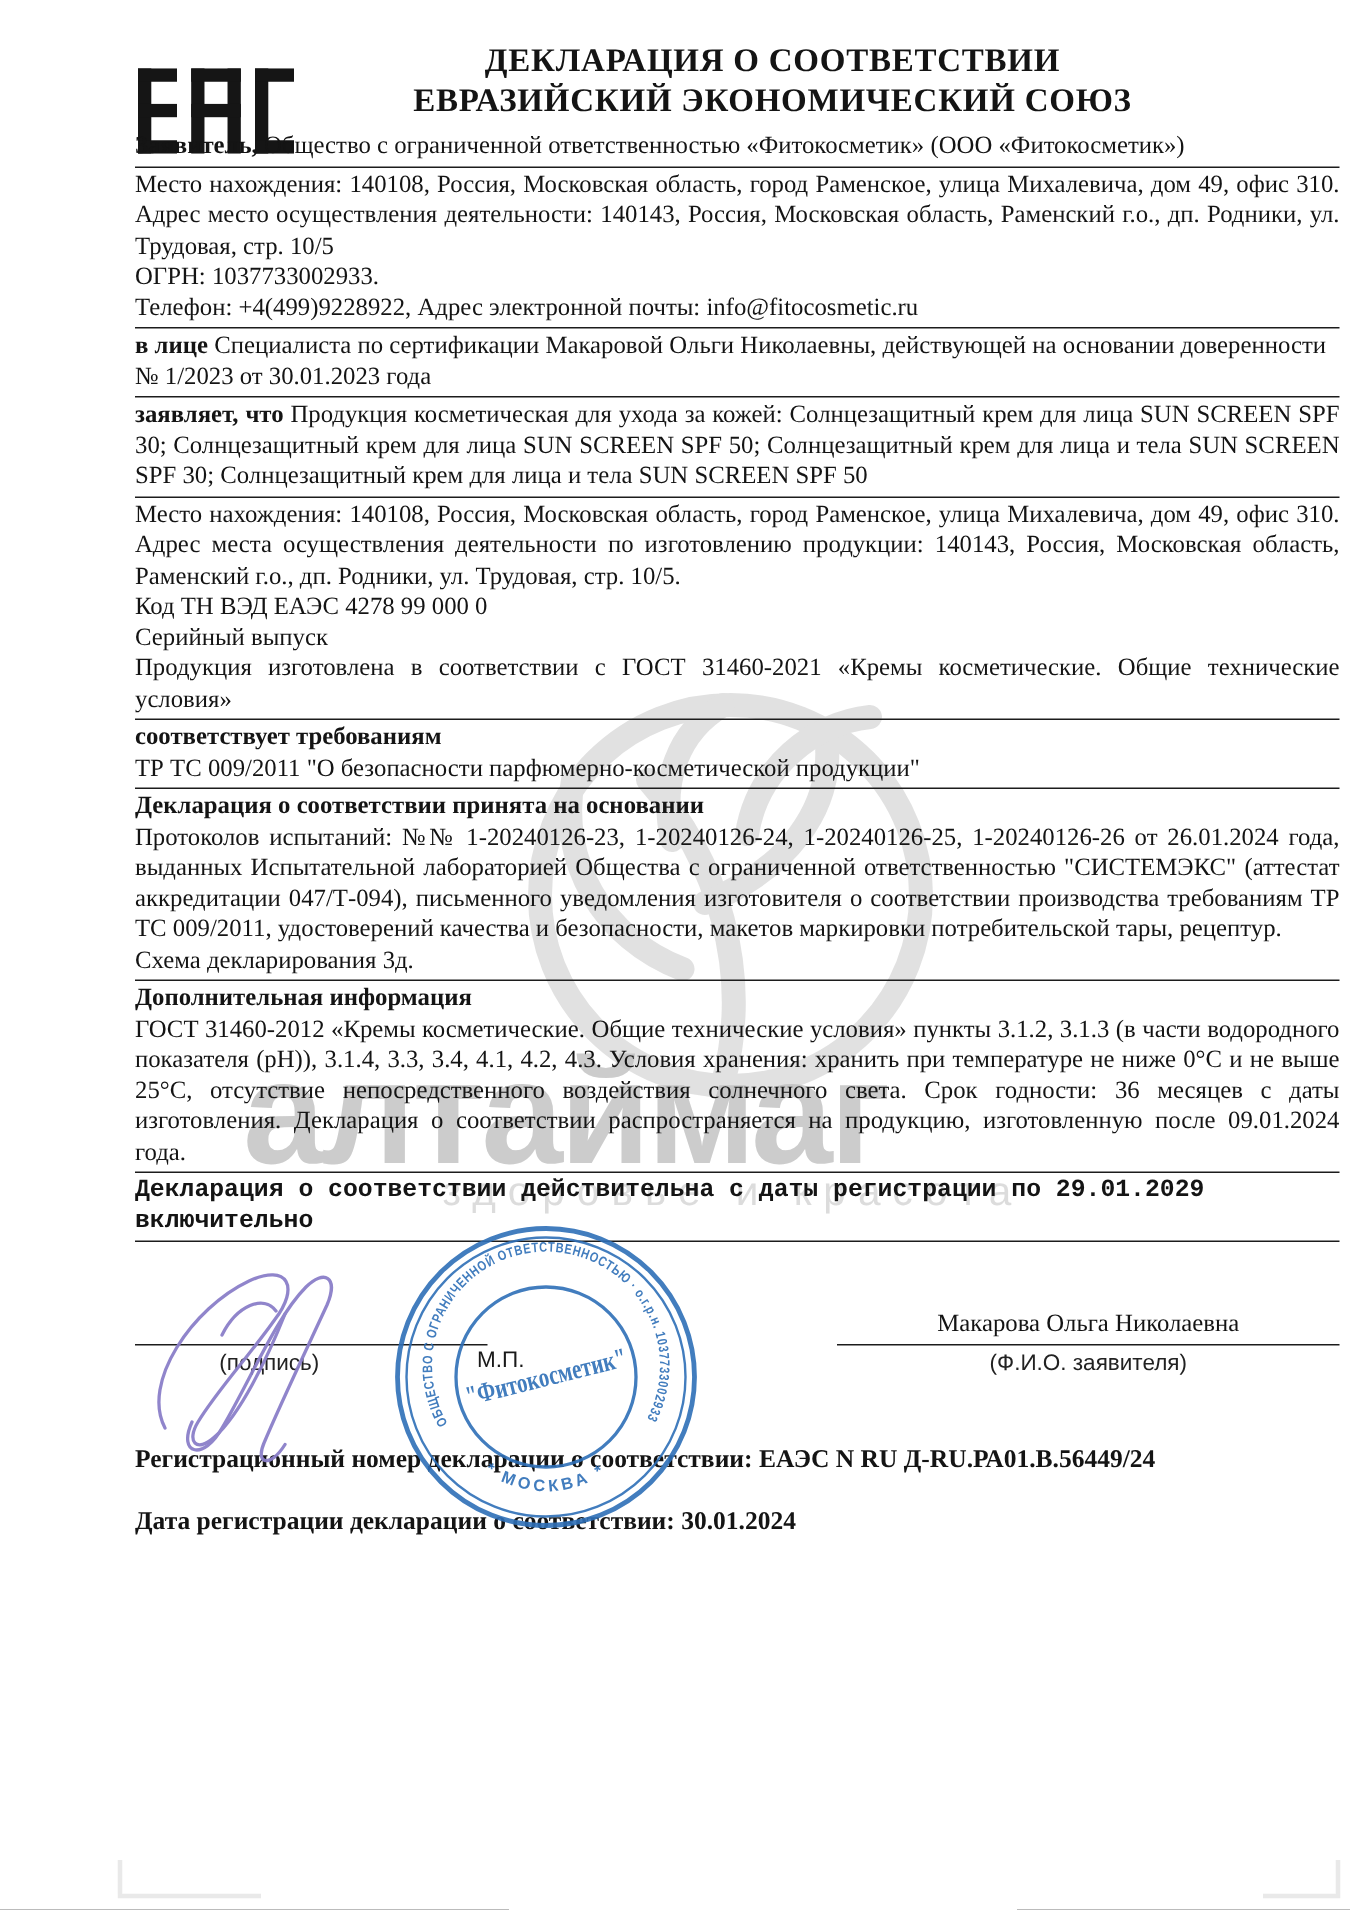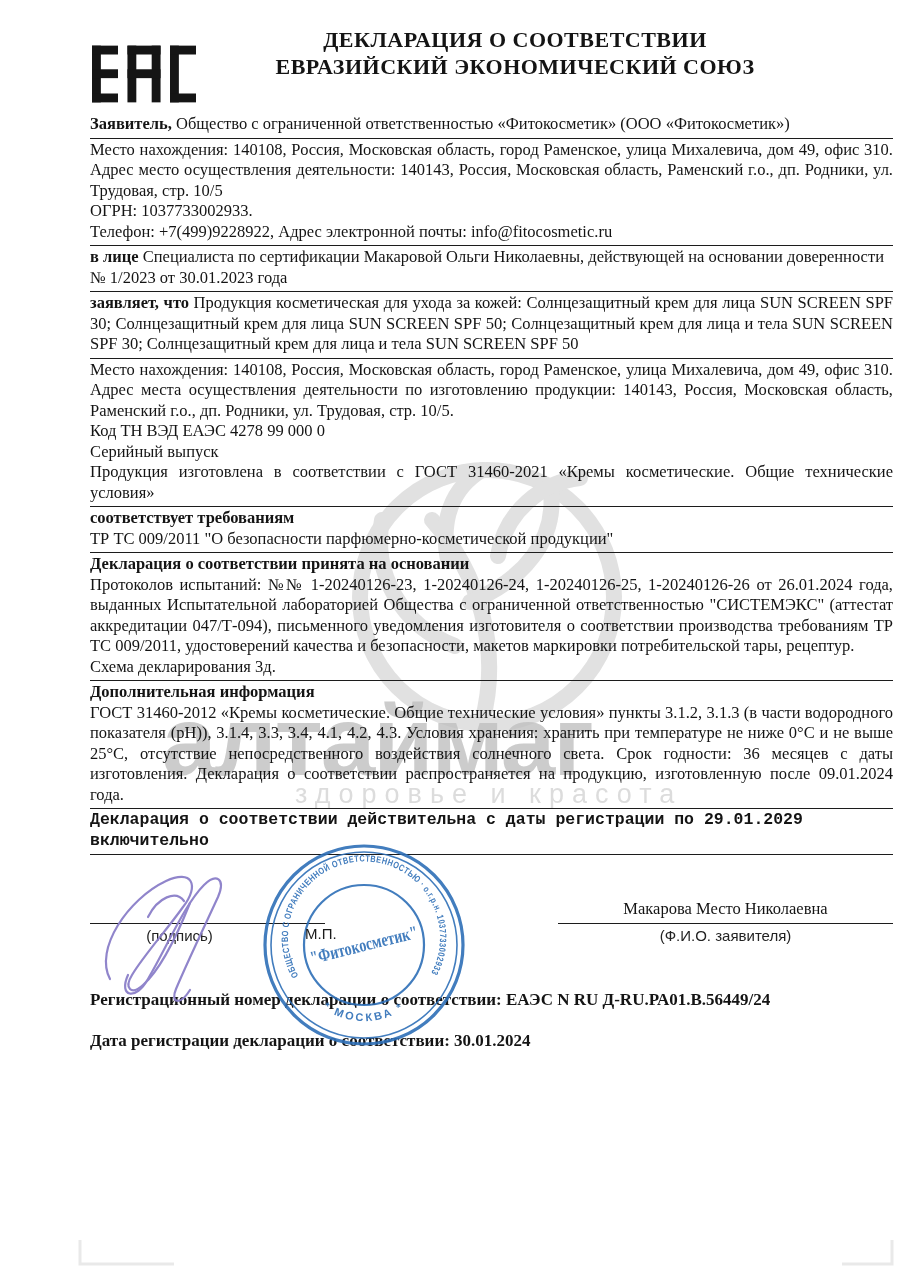--- a/index.html
+++ b/index.html
@@ -11,21 +11,21 @@
   }
   
   .eac-logo{position:absolute; left:92px; top:26px; z-index:2;}
   .doc-title{
     position:absolute; left:235px; top:26px; width:560px; z-index:2;
     text-align:center; font-weight:bold; font-size:22px; line-height:27px;
     letter-spacing:.5px;
   }
   
   .content{
-    position:relative; z-index:2; margin:113px 7px 0 90px; width:803px;
+    position:relative; z-index:2; margin:86px 7px 0 90px; width:803px;
     font-size:16.5px; line-height:20.5px;
   }
   .sec{border-bottom:1.5px solid #1c1c1c; padding:1px 0 3px 0;}
   .sec:last-child{border-bottom:1.5px solid #1c1c1c;font-family:Liberation Mono, monospace;}
   .jst{text-align:justify;}
   b.lbl{font-weight:bold;}
   .hdr{font-weight:bold;}
   .bold-line{font-weight:bold;}
   
   .sig-row{
@@ -36,21 +36,21 @@
   .sig-col-mid{width:233px;}
   .sig-col-right{width:335px;}
   .sig-spacer{height:24px;}
   .sig-line{border-top:1.5px solid #1c1c1c;}
   .sig-caption{
     font-family:"Liberation Sans","DejaVu Sans",sans-serif;
     font-size:15px; text-align:center; padding-top:3px; color:#222;
   }
   .fio-name{height:24px; font-size:16.5px; text-align:center;}
   .mp-mark{
-    position:absolute; left:215px; top:70px; z-index:5;
+    position:absolute; left:228px; top:70px; z-index:5;
     font-family:"Liberation Sans","DejaVu Sans",sans-serif;
     font-size:15px; color:#1a1a1a;
   }
   .signature-svg{position:absolute; left:-8px; top:2px; z-index:4;}
   .stamp-svg{position:absolute; left:168px; top:-16px; z-index:4; opacity:.9;}
   
   .reg-line{
     position:relative; z-index:2; margin:46px 7px 0 90px; width:803px;
     font-weight:bold; font-size:17px;
   }
@@ -111,21 +111,21 @@
 
   <div class="content">
 
     <div class="sec">
       <b class="lbl">Заявитель,</b><span> Общество с ограниченной ответственностью «Фитокосметик» (ООО «Фитокосметик»)</span>
     </div>
 
     <div class="sec">
       <div class="jst">Место нахождения: 140108, Россия, Московская область, город Раменское, улица Михалевича, дом 49, офис 310. Адрес место осуществления деятельности: 140143, Россия, Московская область, Раменский г.о., дп. Родники, ул. Трудовая, стр. 10/5</div>
       <div>ОГРН: 1037733002933.</div>
-      <div>Телефон: +7(499)9228922, Адрес электронной почты: info@fitocosmetic.ru</div>
+      <div>Телефон: +4(499)9228922, Адрес электронной почты: info@fitocosmetic.ru</div>
     </div>
 
     <div class="sec">
       <b class="lbl">в лице</b><span> Специалиста по сертификации Макаровой Ольги Николаевны, действующей на основании доверенности № 1/2023 от 30.01.2023 года</span>
     </div>
 
     <div class="sec jst">
       <b class="lbl">заявляет, что</b><span> Продукция косметическая для ухода за кожей: Солнцезащитный крем для лица SUN SCREEN SPF 30; Солнцезащитный крем для лица SUN SCREEN SPF 50; Солнцезащитный крем для лица и тела SUN SCREEN SPF 30; Солнцезащитный крем для лица и тела SUN SCREEN SPF 50</span>
     </div>
 
@@ -188,21 +188,21 @@
 
     <div class="sig-col-left">
       <div class="sig-spacer"></div>
       <div class="sig-line"></div>
       <div class="sig-caption" style="transform:translateX(-28px);">(подпись)</div>
     </div>
 
     <div class="sig-col-mid"></div>
 
     <div class="sig-col-right">
-      <div class="fio-name">Макарова Место Николаевна</div>
+      <div class="fio-name">Макарова Ольга Николаевна</div>
       <div class="sig-line"></div>
       <div class="sig-caption">(Ф.И.О. заявителя)</div>
     </div>
   </div>
 
   <div class="reg-line">Регистрационный номер декларации о соответствии: ЕАЭС N RU Д-RU.РА01.В.56449/24</div>
 
   <div class="date-line">Дата регистрации декларации о соответствии: 30.01.2024</div>
 
 </div>

